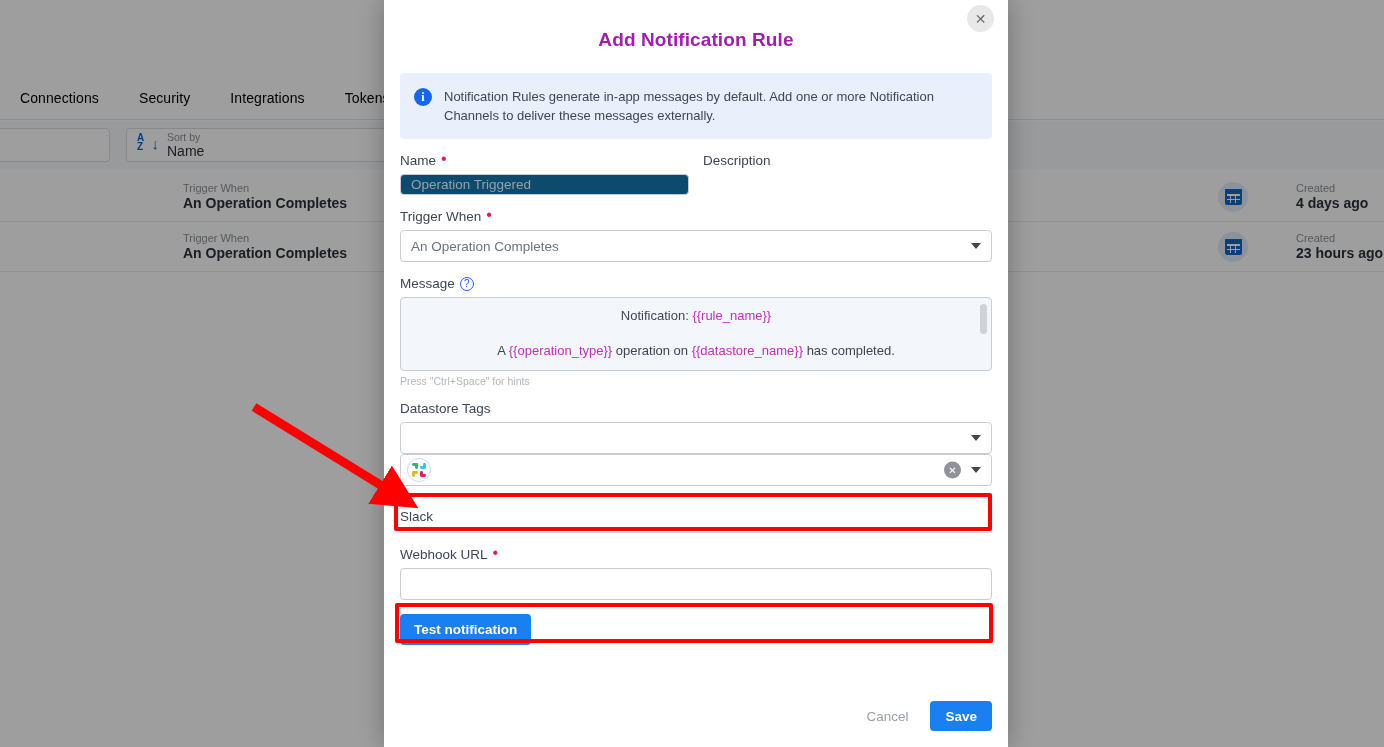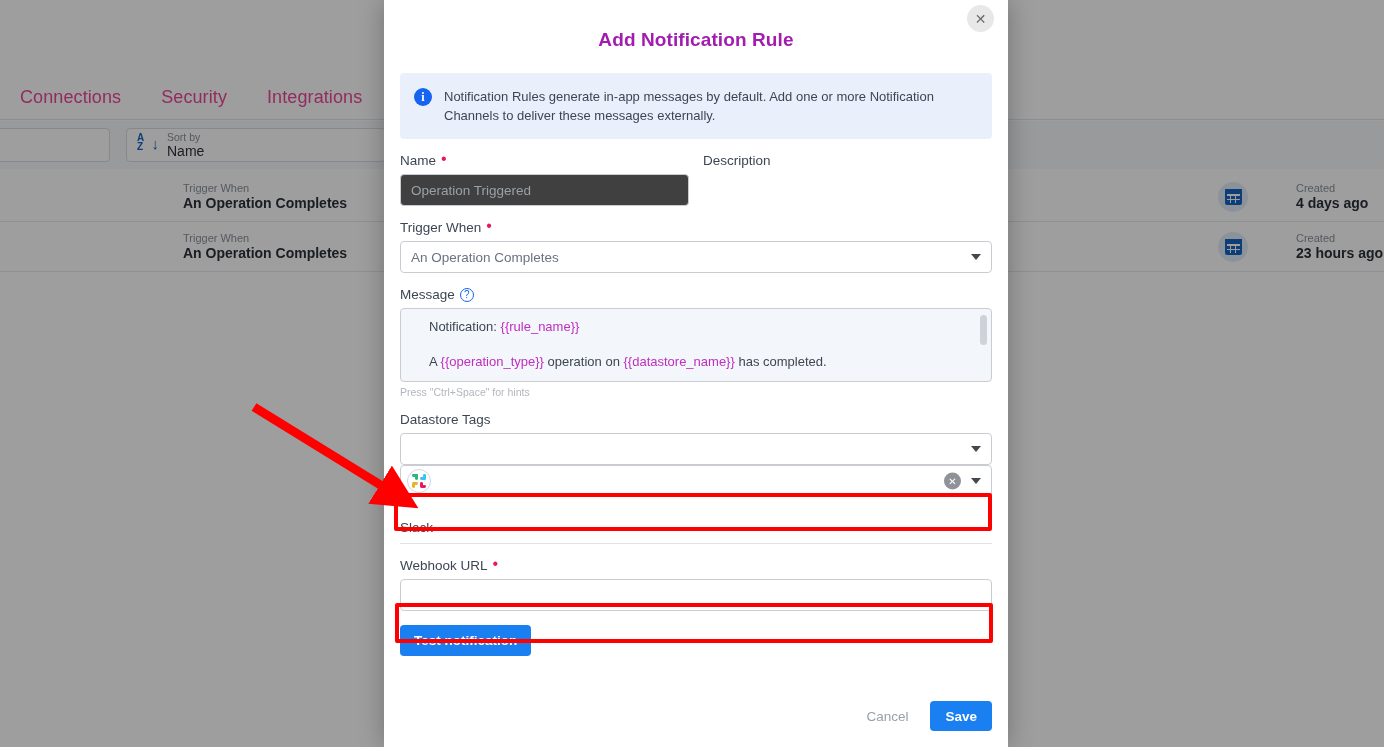--- a/index.html
+++ b/index.html
@@ -18,21 +18,21 @@
     position: absolute; inset: 0;
     background: #ffffff;
   }
   .bg-tabbar {
     position: absolute; left: 0; top: 76px; width: 1384px; height: 44px;
     background: #ffffff;
     border-bottom: 1px solid #e3e5e8;
     display: flex; align-items: center;
   }
   .bg-tab {
-    font-size: 18px; color: #ec4899; padding: 0 20px; white-space: nowrap;
+    font-size: 14px; color: #000000; padding: 0 20px; white-space: nowrap;
     letter-spacing: .1px;
   }
   .bg-toolbar {
     position: absolute; left: 0; top: 121px; width: 1384px; height: 48px;
     background: #f7f8fa;
   }
   .bg-searchbox {
     position: absolute; left: -70px; top: 128px; width: 180px; height: 34px;
     border: 1px solid #d8dbe0; border-radius: 4px; background: #fff;
   }
@@ -122,43 +122,43 @@
   .help-ico {
     width: 14px; height: 14px; border-radius: 50%;
     border: 1.3px solid #1565f0; color: #1565f0; font-size: 10px;
     display: inline-flex; align-items: center; justify-content: center; line-height: 1;
   }
 
   .row2 { display: flex; gap: 14px; }
   .col { flex: 1 1 0; min-width: 0; }
 
   .inp {
-    width: 100%; height: 32px;
-    border: 1px solid #c9ccd1; border-radius: 4px; background: #404040;
+    width: 100%; height: 21px;
+    border: 1px solid #c9ccd1; border-radius: 4px; background: #0c4a6e;
     font-size: 13.5px; color: #8a9099; padding: 0 10px;
     font-family: "Liberation Sans", sans-serif;
     display: flex; align-items: center;
   }
   .inp.placeholder { color: #9aa0a8; }
   .select {
     width: 100%; height: 32px;
     border: 1px solid #c9ccd1; border-radius: 4px; background: #fff;
     font-size: 13.5px; color: #6b7280; padding: 0 28px 0 10px;
     display: flex; align-items: center; position: relative;
   }
   .caret {
     position: absolute; right: 10px; top: 50%; transform: translateY(-50%);
     width: 0; height: 0; border-left: 5px solid transparent; border-right: 5px solid transparent;
     border-top: 6px solid #44474d;
   }
 
   .msgbox {
     width: 100%; height: 74px; position: relative;
     border: 1px solid #c9ccd1; border-radius: 4px; background: #f3f6fa;
-    padding: 9px 28px; overflow: hidden;
+    padding: 9px 28px; overflow: hidden; text-align: center;
   }
   .msgline { font-size: 13px; color: #3d4654; line-height: 17px; }
   .msgline + .msgline { margin-top: 18px; }
   .var { color: #c02ec0; }
   .msg-scrollbar {
     position: absolute; right: 4px; top: 6px; width: 7px; height: 30px;
     background: #cfd3d9; border-radius: 4px;
   }
   .hint { font-size: 10.5px; color: #b2b6bc; margin-top: 4px; }
 

